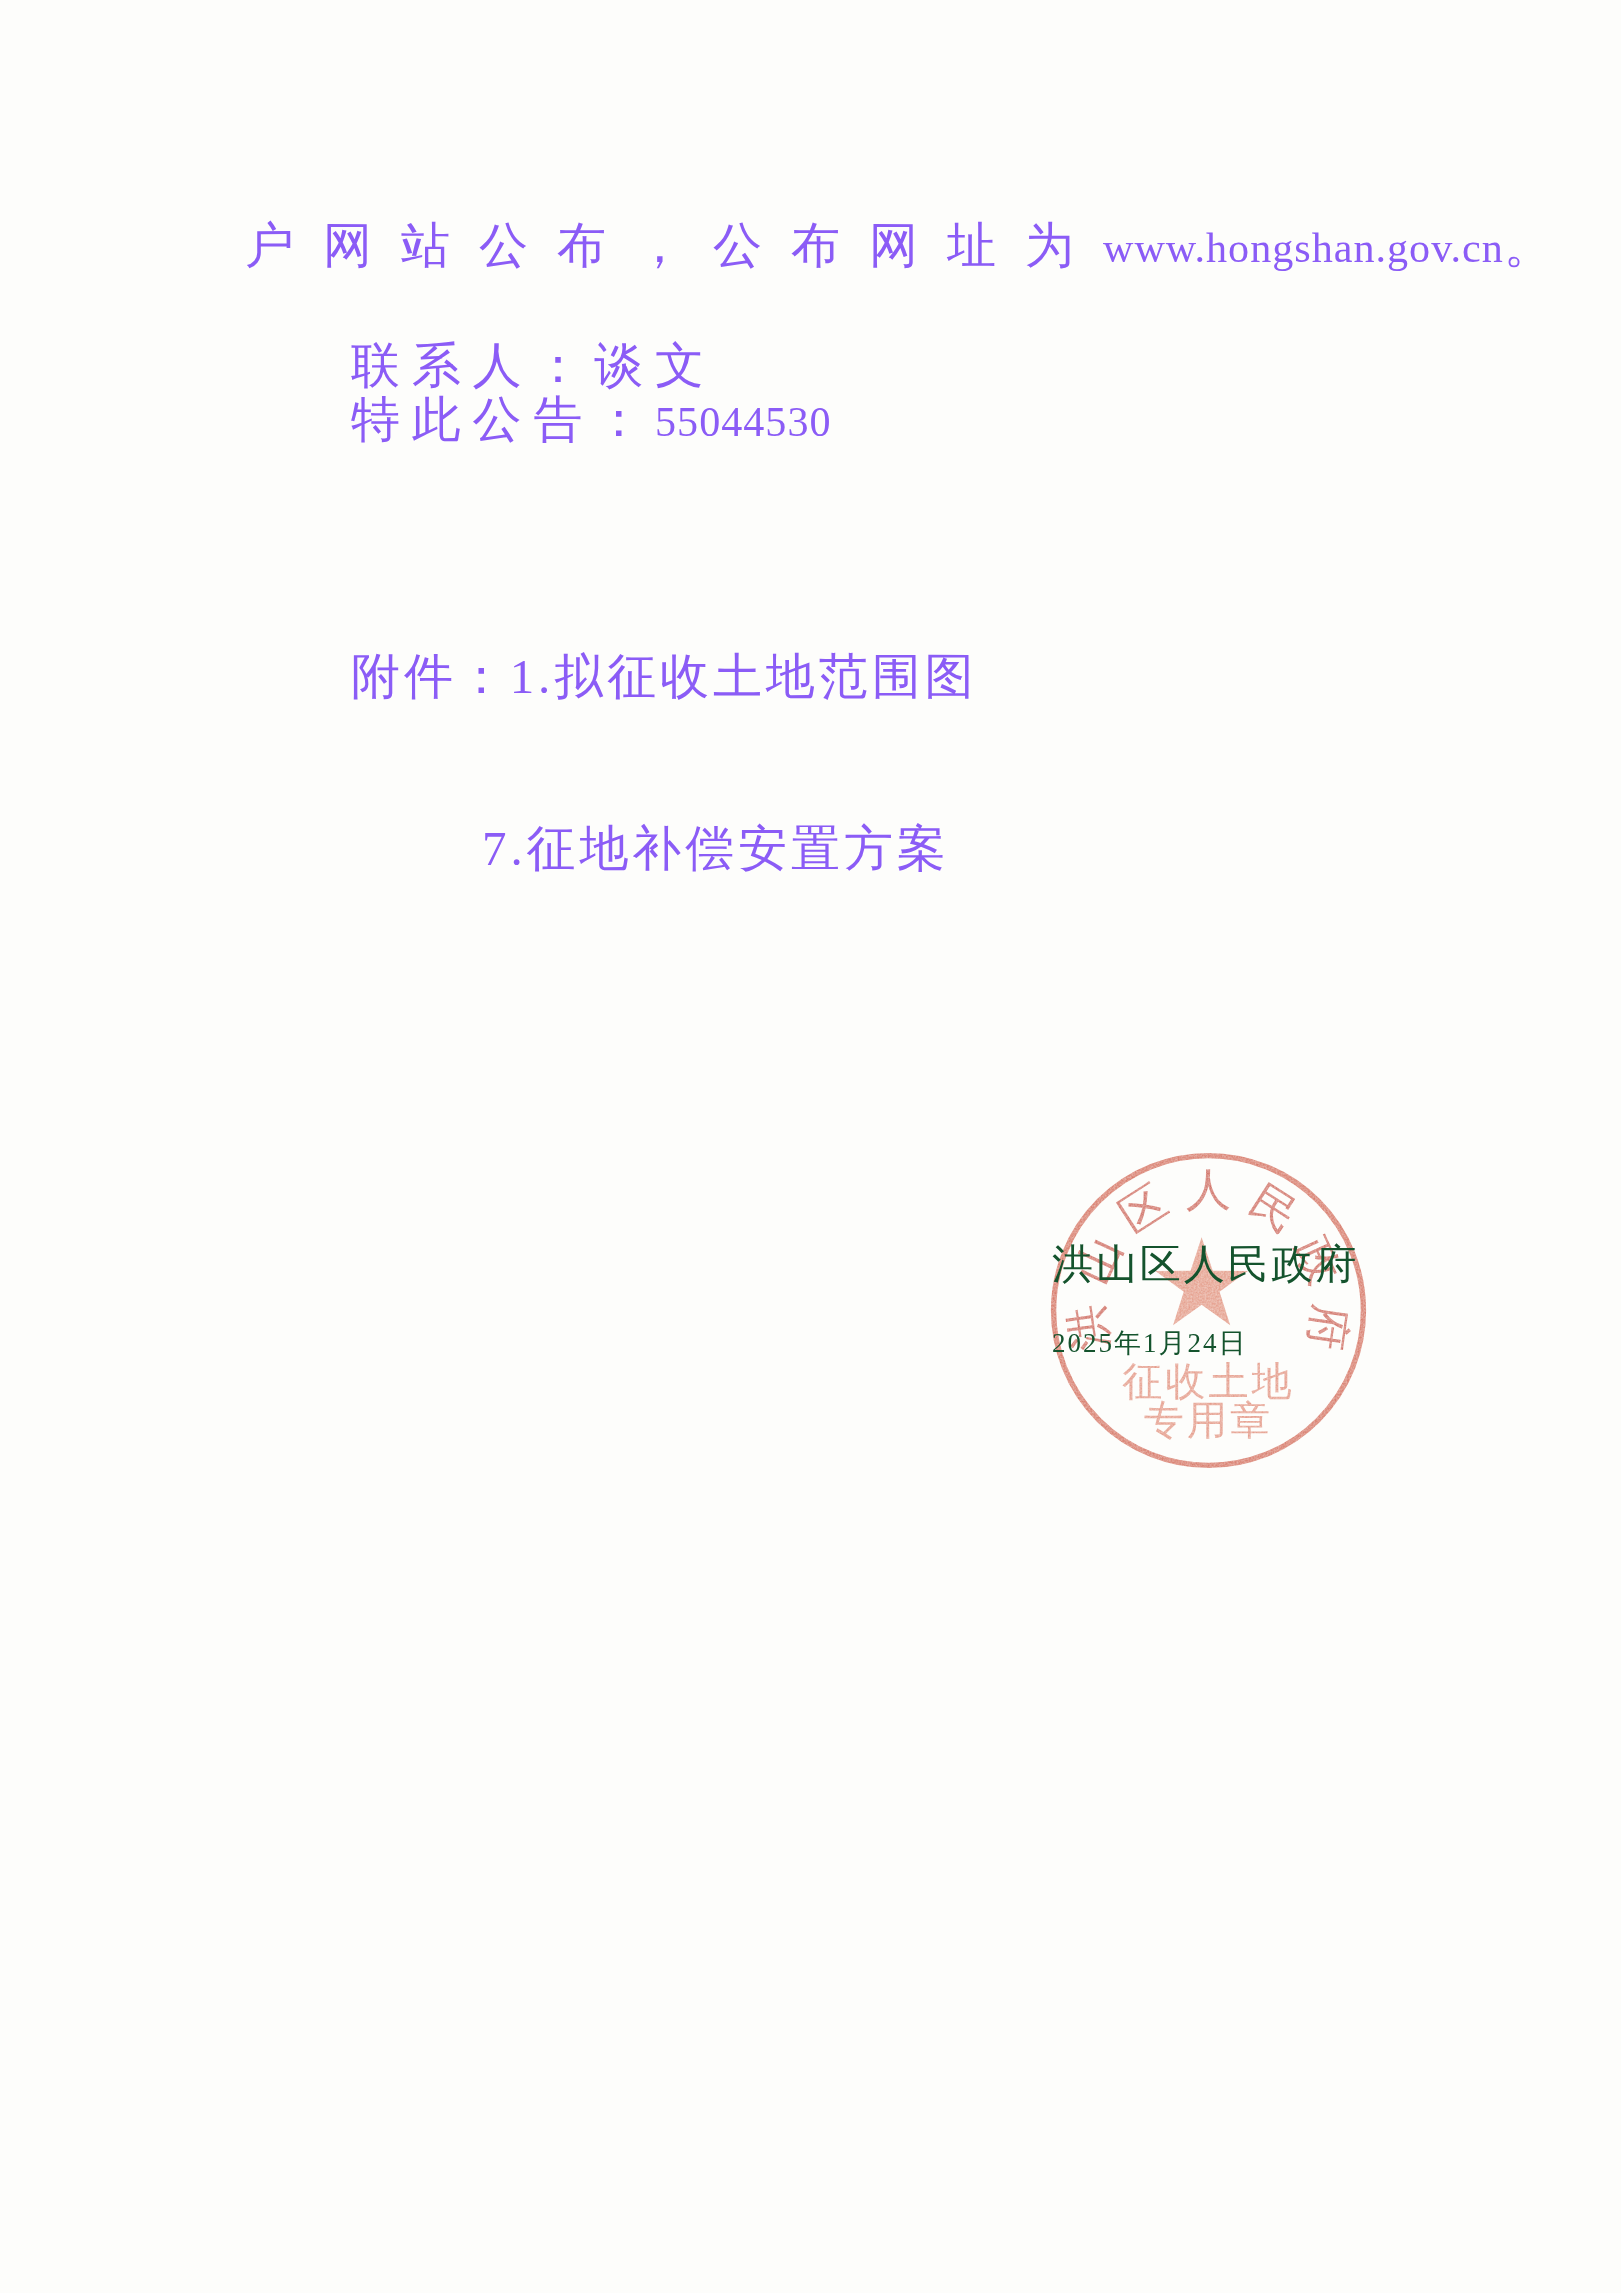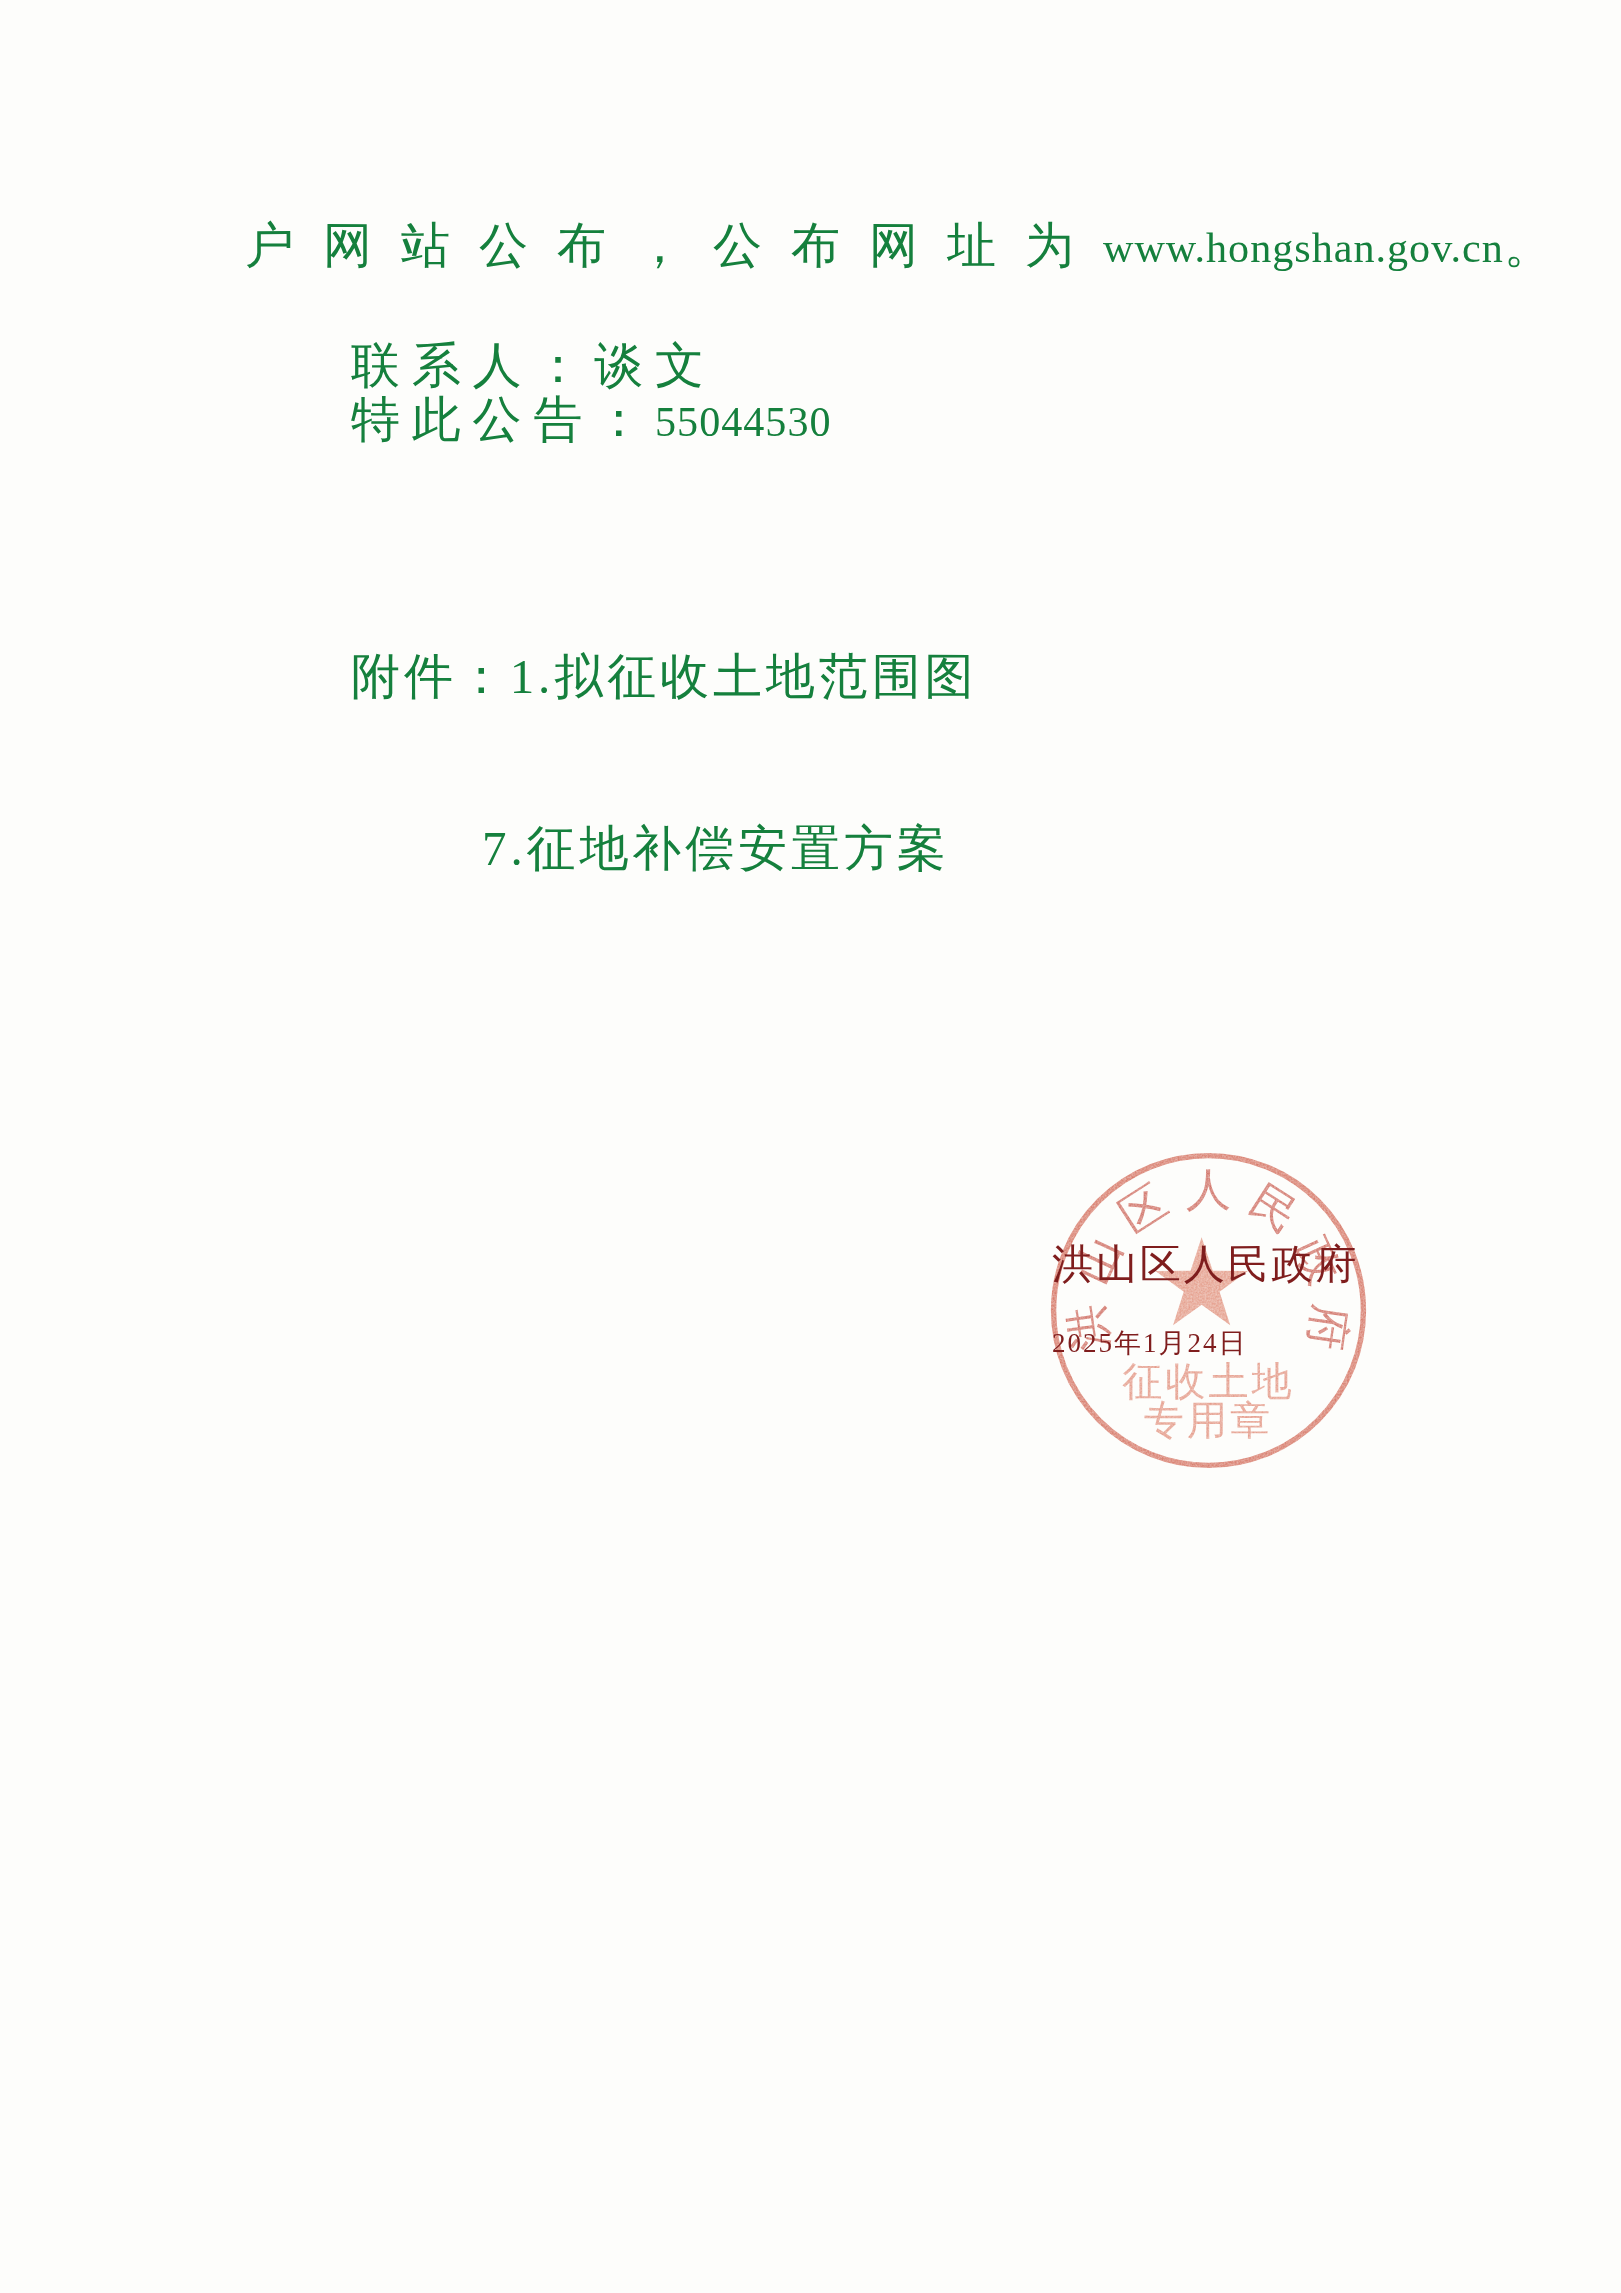--- a/index.html
+++ b/index.html
@@ -10,30 +10,30 @@
     background:#fdfdfb;
     overflow:hidden;
     font-family:"Liberation Serif","DejaVu Serif",serif;
     color:#333b38;
   }
   .doc-line{
     position:absolute;
     white-space:nowrap;
     font-size:49px;
     line-height:1.15;
-    color:#15803d;
+    color:#8b5cf6;
   }
   .sp-wide{letter-spacing:29px;}   
   .sp-mid{letter-spacing:11.8px;margin-top:32px;}    
   .sp-tight{letter-spacing:3.9px;}   
   .latin{font-size:0.86em;letter-spacing:1px;}
   .sig-line{
     position:absolute;
     white-space:nowrap;
-    color:#7f1d1d;
+    color:#14532d;
     z-index:3;
   }
   .sig-issuer{left:1052px;top:1237px;font-size:41px;letter-spacing:2.9px;}
   .sig-date{left:1052px;top:1325px;font-size:27px;letter-spacing:2px;}
   .seal-svg{
     position:absolute;
     left:1032px;top:1134px;
     width:353px;height:353px;
     z-index:2;
   }

